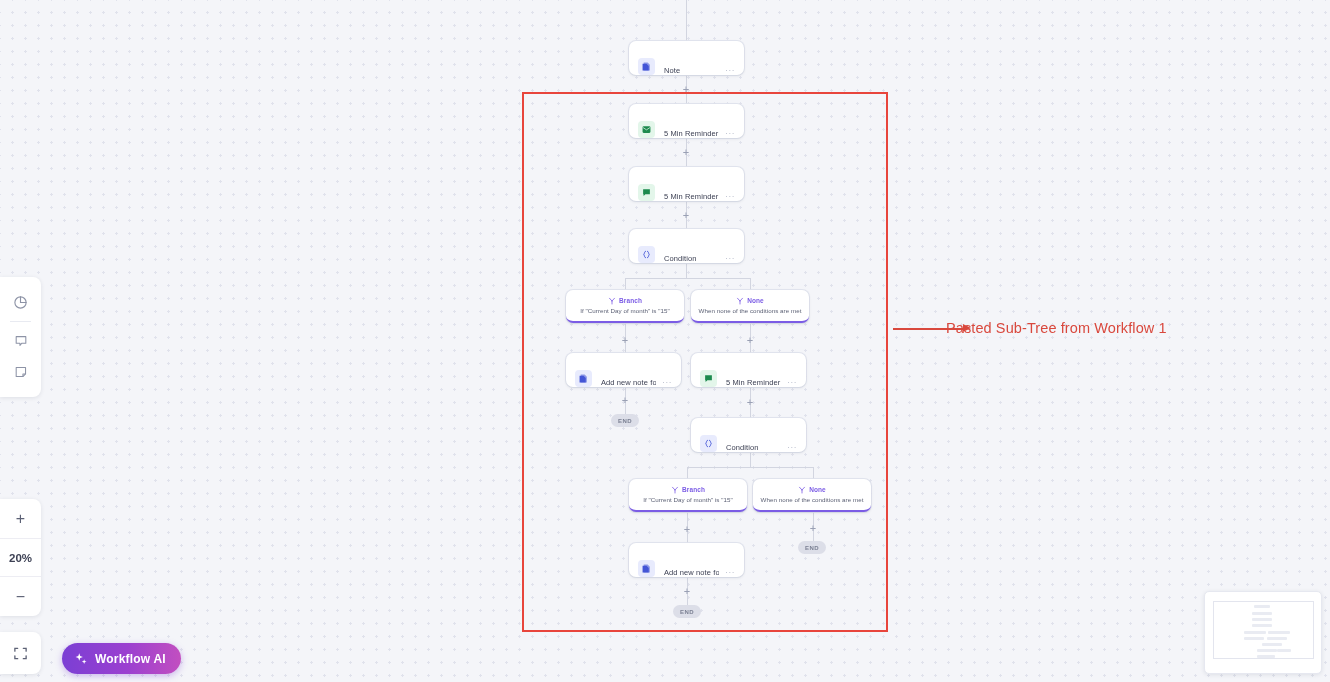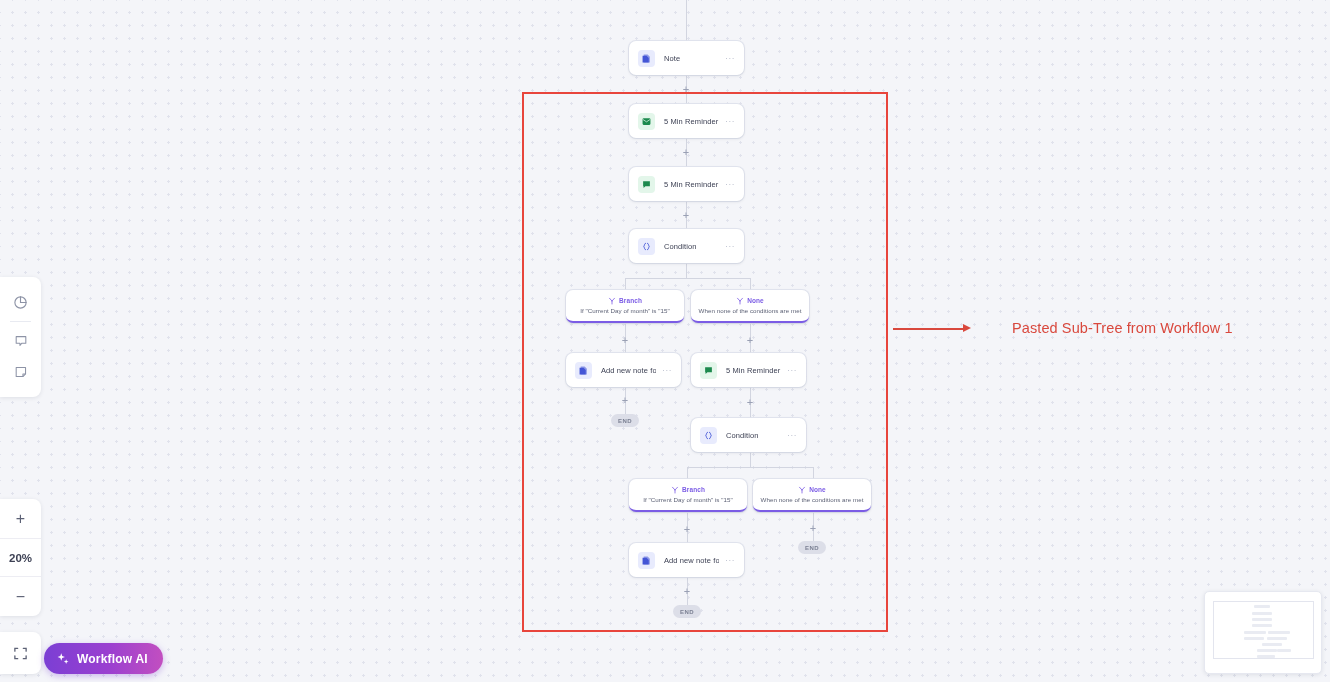--- a/index.html
+++ b/index.html
@@ -39,21 +39,21 @@
     user-select: none;
   }
 
   
   .node {
     position: absolute;
     background: #ffffff;
     border-radius: 7px;
     box-shadow: 0 1px 3px rgba(30,35,60,.10), 0 0 0 1px rgba(225,228,238,.9);
     display: flex;
-    align-items: center;
+    align-items: flex-end;
     padding: 0 9px;
     cursor: pointer;
   }
   .node-icon {
     width: 17px; height: 17px;
     border-radius: 4px;
     display: flex; align-items: center; justify-content: center;
     flex: 0 0 auto;
     font-size: 9px;
     line-height: 1;
@@ -209,21 +209,21 @@
     border-radius: 0 8px 8px 0;
     box-shadow: 0 1px 4px rgba(30,35,60,.10);
     display: flex; align-items: center; justify-content: center;
     color: #5c6175;
     cursor: pointer;
   }
 
   
   #wfai {
     position: absolute;
-    left: 44px; bottom: 8px;
+    left: 62px; bottom: 8px;
     height: 31px;
     padding: 0 15px 0 12px;
     border-radius: 17px;
     background: linear-gradient(90deg, #7b3fd4 0%, #9b3fd0 55%, #c24fc0 100%);
     display: flex; align-items: center; gap: 7px;
     box-shadow: 0 2px 7px rgba(123,63,212,.35);
     cursor: pointer;
   }
   #wfai-label {
     color: #ffffff;
@@ -435,21 +435,21 @@
       <span class="branch-sub">When none of the conditions are met</span>
     </div>
 
     <div class="endpill" style="left:611px; top:414px;">END</div>
     <div class="endpill" style="left:798px; top:541px;">END</div>
     <div class="endpill" style="left:673px; top:605px;">END</div>
 
     <div id="selbox" style="left:522px; top:92px; width:366px; height:540px;"></div>
     <div id="anno-line" style="left:893px; top:328px; width:72px;"></div>
     <div id="anno-arrow" style="left:963px; top:324px;"></div>
-    <div id="anno-text" style="left:1012px; top:320px;">Pasted Sub-Tree from Workflow 1</div>
+    <div id="anno-text" style="left:946px; top:320px;">Pasted Sub-Tree from Workflow 1</div>
 
   </div>
 
   <div id="rail-top">
     <div class="rail-btn">
       <svg width="15" height="15" viewBox="0 0 16 16" fill="none" stroke="currentColor" stroke-width="1.2">
           <circle cx="8" cy="8" r="6"></circle>
           <path d="M8 2v6h6" stroke-linecap="round"></path>
         </svg>
     </div>

